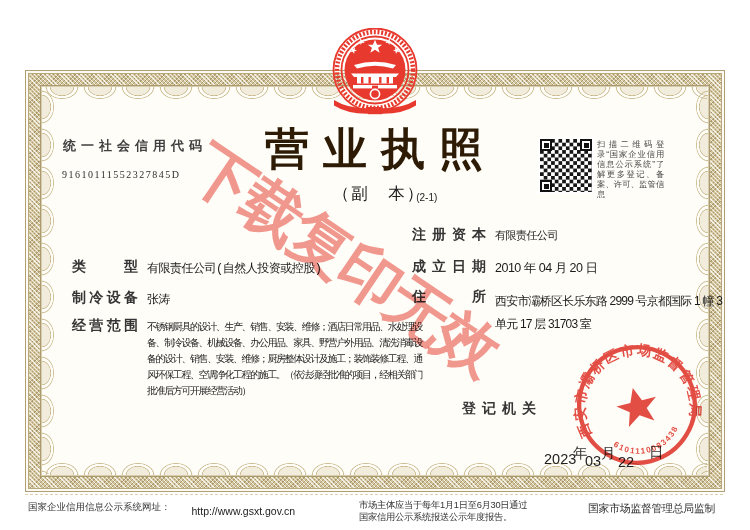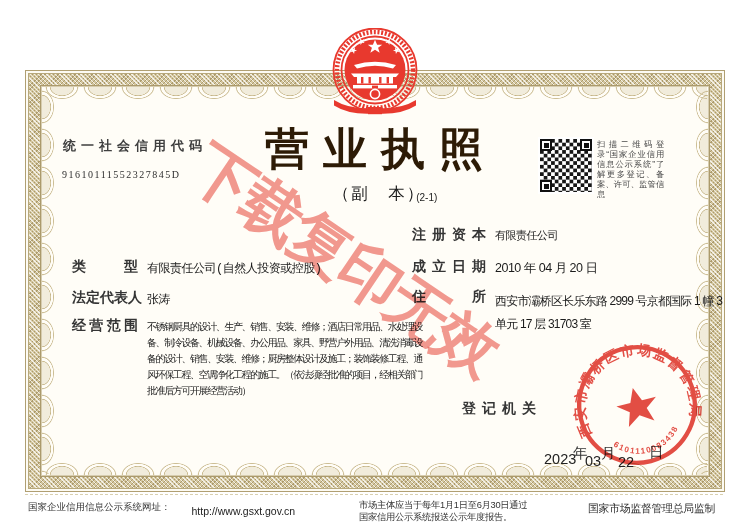--- a/index.html
+++ b/index.html
@@ -175,21 +175,21 @@
     <div class="fp fp-tl"></div>
     <div class="fp fp-tr"></div>
     <div class="fp fp-bl"></div>
   </div>
   <div class="qr-caption">扫描二维码登录“国家企业信用信息公示系统”了解更多登记、备案、许可、监管信息</div>
 
   <div class="row lft r-type">
     <span class="lab">类型</span><span class="val">有限责任公司(自然人投资或控股)</span>
   </div>
   <div class="row lft r-legal">
-    <span class="lab">法定代表人</span><span class="val">张涛</span>
+    <span class="lab">制冷设备</span><span class="val">张涛</span>
   </div>
   <div class="row lft r-scope">
     <span class="lab">经营范围</span><span class="val">不锈钢厨具的设计、生产、销售、安装、维修；酒店日常用品、水处理设备、制冷设备、机械设备、办公用品、家具、野营户外用品、清洗消毒设备的设计、销售、安装、维修；厨房整体设计及施工；装饰装修工程、通风环保工程、空调净化工程的施工。（依法须经批准的项目，经相关部门批准后方可开展经营活动）</span>
   </div>
 
   <div class="row rgt r-capital">
     <span class="lab">注册资本</span><span class="val">有限责任公司</span>
   </div>
   <div class="row rgt r-estab">
     <span class="lab">成立日期</span><span class="val">2010 年 04 月 20 日</span>

